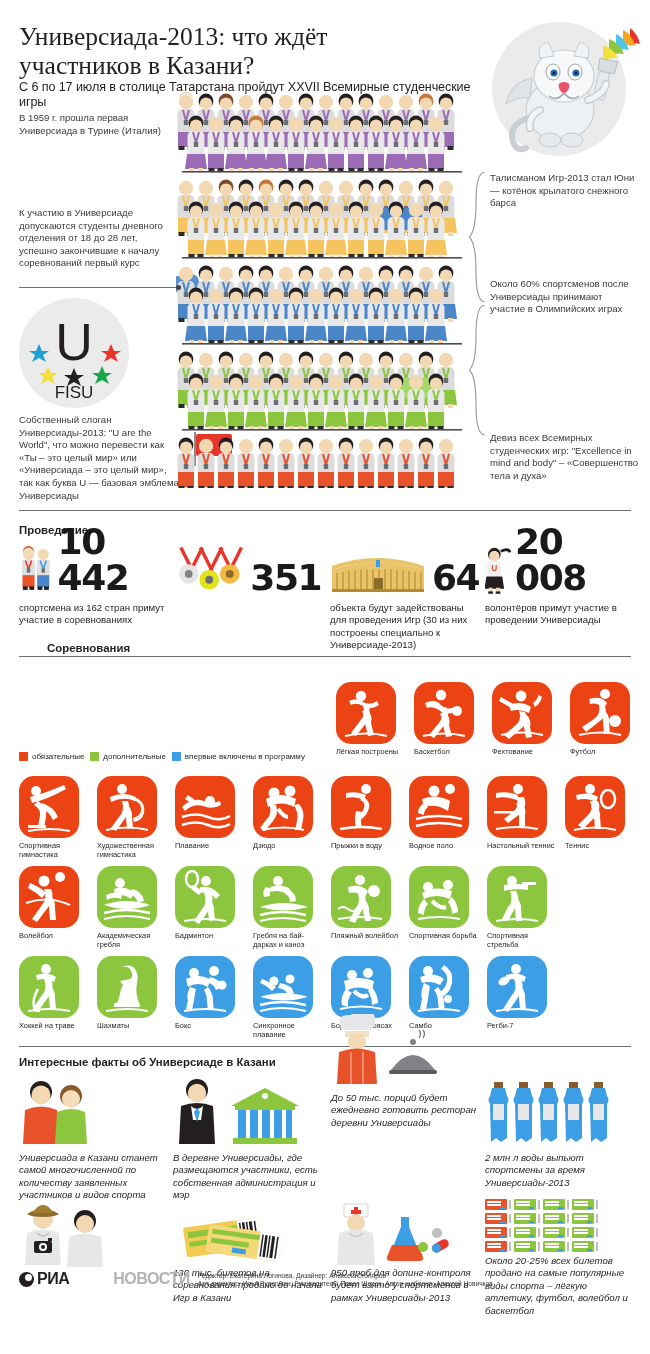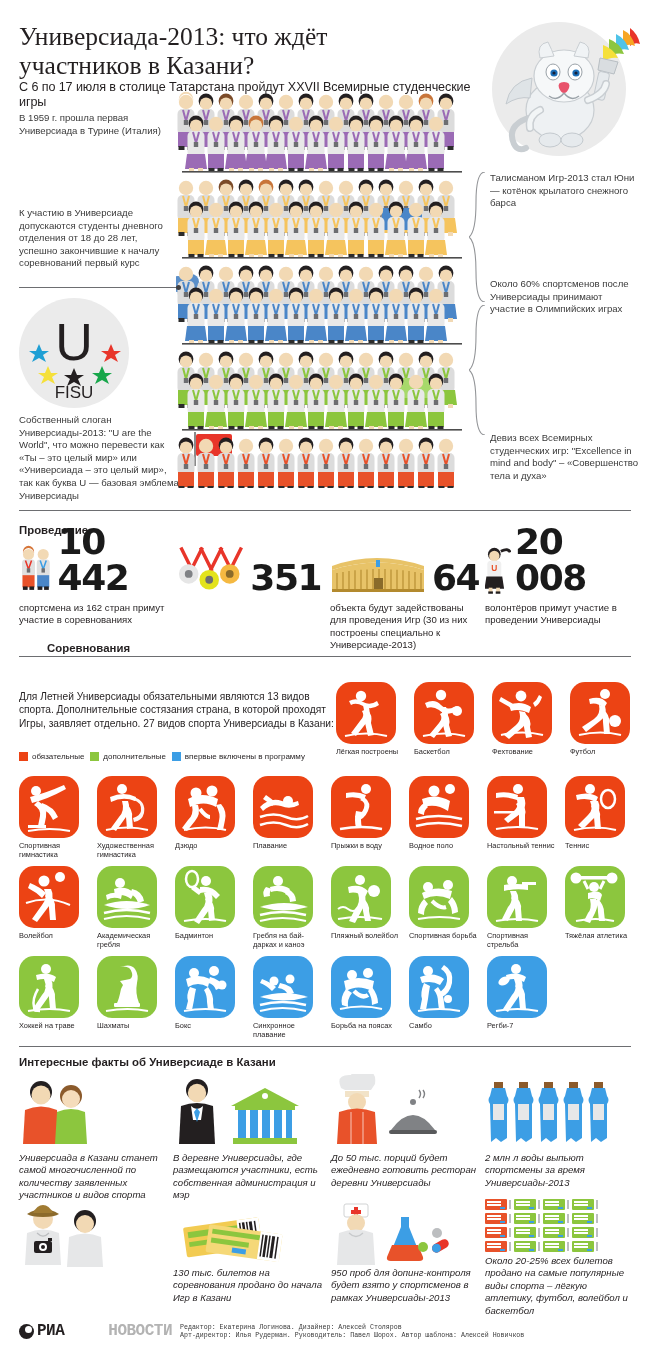--- a/index.html
+++ b/index.html
@@ -89,21 +89,21 @@
   }
   .sicon svg { width:58px; height:60px; display:block; }
   .slabel { font-size:7.4px; line-height:8.6px; margin-top:4px; width:74px; color:#231f20; }
 
   
   .fact { position:absolute; width:152px;font-style:italic; }
   .fact-art { height:78px; position:relative; }
   .fact-txt { font-size:9.6px; line-height:12.4px; color:#231f20; }
 
   
-  .footer { position:absolute; left:19px; top:1322px; width:612px; display:flex; align-items:flex-start; gap:8px;font-family:Liberation Mono, monospace; }
+  .footer { position:absolute; left:19px; top:1270px; width:612px; display:flex; align-items:flex-start; gap:8px; }
   .logo-ria { display:flex; align-items:center; gap:3px; }
   .logo-mark { width:15px; height:15px; border-radius:50%; background:#231f20; position:relative; }
   .logo-mark:after { content:""; position:absolute; left:6px; top:2px; width:7px; height:7px; border-radius:50%; background:#fff; }
   .logo-ria-t { font-size:16px; font-weight:bold; color:#231f20; letter-spacing:-0.5px; }
   .logo-novosti-t { font-size:16px; font-weight:bold; color:#b3b3b3; letter-spacing:-0.5px;margin-left:41px; }
   .credits { font-size:6.6px; line-height:8.4px; color:#3a3a3a; padding-top:2px; }
 </style>
 </head>
 <body>
 
@@ -1507,21 +1507,20 @@
           <rect x="11.5" y="49" width="5" height="2.5" fill="#231f20"></rect>
       </svg>
       <div class="stat-num">20 008</div>
     </div>
     <div class="stat-cap">волонтёров примут участие в проведении Универсиады</div>
   </div>
 
   <div class="hr" style="top:656px;"></div>
 
   <div class="sec-h" style="left:19px; top:642px;margin-left:28px;">Соревнования</div>
-  <div class="comp-text">Для Летней Универсиады обязательными являются 13 видов спорта. Дополнительные состязания страна, в которой проходят Игры, заявляет отдельно. 27 видов спорта Универсиады в Казани:</div>
   <div class="legend">
     <div class="legend-item">
       <span class="legend-sw" style="background:#ec4314;"></span>
       <span>обязательные</span>
     </div>
     <div class="legend-item">
       <span class="legend-sw" style="background:#8cc63e;"></span>
       <span>дополнительные</span>
     </div>
     <div class="legend-item">
@@ -1611,46 +1610,46 @@
               <path d="M24 24 q3 10 -3 16 l-8 11 l5 3 l10 -14 q5 -8 2 -16 z" fill="#fff"></path>
               <path d="M28 26 q7 7 6 14 l1 11 l-6 1 l-1 -12 q0 -7 -3 -11 z" fill="#fff"></path>
               <path d="M8 53 q22 -5 42 0" stroke="#fff" stroke-width="2" fill="none"></path>
             </svg>
         </div>
         <div class="slabel">Художественная гимнастика</div>
       </div>
       <div class="scell">
         <div class="sicon" style="background:#ec4314;">
           <svg viewBox="0 0 58 60">
+              <circle cx="34" cy="24" r="5" fill="#fff"></circle>
+              <path d="M6 30 q10 -10 22 -6 q8 3 16 0 l1 4 q-9 5 -18 1 q-10 -3 -18 5 z" fill="#fff"></path>
+              <path d="M12 18 q6 4 10 8 l-4 3 q-4 -4 -9 -7 z" fill="#fff"></path>
+              <path d="M6 40 q14 -5 26 0 q12 5 22 -1" stroke="#fff" stroke-width="2.5" fill="none"></path>
+              <path d="M6 48 q14 -5 26 0 q12 5 22 -1" stroke="#fff" stroke-width="2.5" fill="none"></path>
+            </svg>
+        </div>
+        <div class="slabel">Плавание</div>
+      </div>
+      <div class="scell">
+        <div class="sicon" style="background:#ec4314;">
+          <svg viewBox="0 0 58 60">
               <circle cx="20" cy="16" r="5.5" fill="#fff"></circle>
               <circle cx="36" cy="14" r="5.5" fill="#fff"></circle>
               <path d="M12 22 q14 -8 30 0 l-2 8 q-12 -7 -26 0 z" fill="#fff"></path>
               <path d="M16 28 q2 10 -4 15 l-6 8 l5 3 l8 -10 q6 -7 3 -16 z" fill="#fff"></path>
               <path d="M40 28 q5 9 3 16 l-2 9 l6 0 l2 -10 q2 -9 -4 -16 z" fill="#fff"></path>
               <path d="M24 32 q6 8 10 8" stroke="#fff" stroke-width="4" fill="none"></path>
               <path d="M8 53 q22 -5 42 0" stroke="#fff" stroke-width="2" fill="none"></path>
             </svg>
         </div>
         <div class="slabel">Дзюдо</div>
       </div>
       <div class="scell">
         <div class="sicon" style="background:#ec4314;">
           <svg viewBox="0 0 58 60">
-              <circle cx="34" cy="24" r="5" fill="#fff"></circle>
-              <path d="M6 30 q10 -10 22 -6 q8 3 16 0 l1 4 q-9 5 -18 1 q-10 -3 -18 5 z" fill="#fff"></path>
-              <path d="M12 18 q6 4 10 8 l-4 3 q-4 -4 -9 -7 z" fill="#fff"></path>
-              <path d="M6 40 q14 -5 26 0 q12 5 22 -1" stroke="#fff" stroke-width="2.5" fill="none"></path>
-              <path d="M6 48 q14 -5 26 0 q12 5 22 -1" stroke="#fff" stroke-width="2.5" fill="none"></path>
-            </svg>
-        </div>
-        <div class="slabel">Плавание</div>
-      </div>
-      <div class="scell">
-        <div class="sicon" style="background:#ec4314;">
-          <svg viewBox="0 0 58 60">
               <circle cx="34" cy="12" r="5" fill="#fff"></circle>
               <path d="M14 16 q12 -2 20 2 l-2 5 q-8 -4 -18 -2 z" fill="#fff"></path>
               <path d="M32 20 q8 6 4 14 q-4 9 -12 10 l-1 -5 q7 -2 9 -8 q2 -6 -4 -8 z" fill="#fff"></path>
               <path d="M24 34 q-2 9 0 17 l6 0 q-2 -8 0 -16 z" fill="#fff"></path>
               <path d="M8 52 q22 -4 42 0" stroke="#fff" stroke-width="2.5" fill="none"></path>
             </svg>
         </div>
         <div class="slabel">Прыжки в воду</div>
       </div>
       <div class="scell">
@@ -1785,36 +1784,20 @@
           <svg viewBox="0 0 58 60">
               <circle cx="24" cy="14" r="5" fill="#fff"></circle>
               <path d="M16 18 q14 -2 24 0 l0 5 q-12 -2 -24 1 z" fill="#fff"></path>
               <rect x="34" y="15" width="14" height="3" fill="#fff"></rect>
               <path d="M22 24 q4 10 -2 16 l-6 12 l6 2 l7 -13 q6 -9 1 -17 z" fill="#fff"></path>
               <path d="M26 28 q8 7 7 14 l1 12 l-6 0 l-1 -12 q0 -7 -4 -11 z" fill="#fff"></path>
               <path d="M8 54 q22 -4 42 0" stroke="#fff" stroke-width="2" fill="none"></path>
             </svg>
         </div>
         <div class="slabel">Спортивная стрельба</div>
-      </div>
-      <div class="scell">
-        <div class="sicon" style="background:#8cc63e;">
-          <svg viewBox="0 0 58 60">
-              <circle cx="28" cy="20" r="5" fill="#fff"></circle>
-              <rect x="8" y="9" width="40" height="3.5" fill="#fff"></rect>
-              <circle cx="10" cy="11" r="5.5" fill="#fff"></circle>
-              <circle cx="46" cy="11" r="5.5" fill="#fff"></circle>
-              <path d="M18 14 l4 8 M38 14 l-4 8" stroke="#fff" stroke-width="3"></path>
-              <path d="M22 26 q12 -4 14 2 l-2 6 q-6 -4 -12 -2 z" fill="#fff"></path>
-              <path d="M24 32 q2 10 -2 14 l-4 8 l6 2 l5 -10 q4 -8 1 -14 z" fill="#fff"></path>
-              <path d="M32 32 q6 6 6 13 l1 9 l-6 0 l-1 -9 q0 -7 -3 -11 z" fill="#fff"></path>
-              <path d="M10 54 q20 -4 38 0" stroke="#fff" stroke-width="2" fill="none"></path>
-            </svg>
-        </div>
-        <div class="slabel">Тяжёлая атлетика</div>
       </div>
     </div>
   </div>
 
   <div class="sports-grid full" style="top:956px;">
     <div class="srow">
       <div class="scell">
         <div class="sicon" style="background:#8cc63e;">
           <svg viewBox="0 0 58 60">
               <circle cx="26" cy="12" r="5" fill="#fff"></circle>
@@ -1954,21 +1937,21 @@
               <rect x="43" y="22" width="8" height="28"></rect>
               <rect x="55" y="22" width="6" height="28"></rect>
             </g>
           <rect x="2" y="50" width="64" height="6" fill="#8cc63e"></rect>
         </g>
       </svg>
     </div>
     <div class="fact-txt">В деревне Универсиады, где размещаются участники, есть собственная администрация и мэр</div>
   </div>
 
-  <div class="fact" style="left:331px; top:1074px;">
+  <div class="fact" style="left:331px; top:1014px;">
     <div class="fact-art">
       <svg width="140" height="72" viewBox="0 0 140 72">
         <g>
             <path d="M10 14 q-6 -14 10 -13 q4 -8 14 -3 q12 -2 10 12 l-4 6 l-26 0 z" fill="#e6e7e8"></path>
           <rect x="14" y="17" width="24" height="6" fill="#f2e3c8"></rect>
           <circle cx="26" cy="28" r="9" fill="#f2d9b4"></circle>
           <path d="M8 38 q18 -7 36 0 l2 32 l-40 0 z" fill="#e8522a"></path>
           <path d="M20 38 l0 32 M32 38 l0 32" stroke="#f2a08a" stroke-width="1.5"></path>
           </g>
         <g transform="translate(58,28)">

